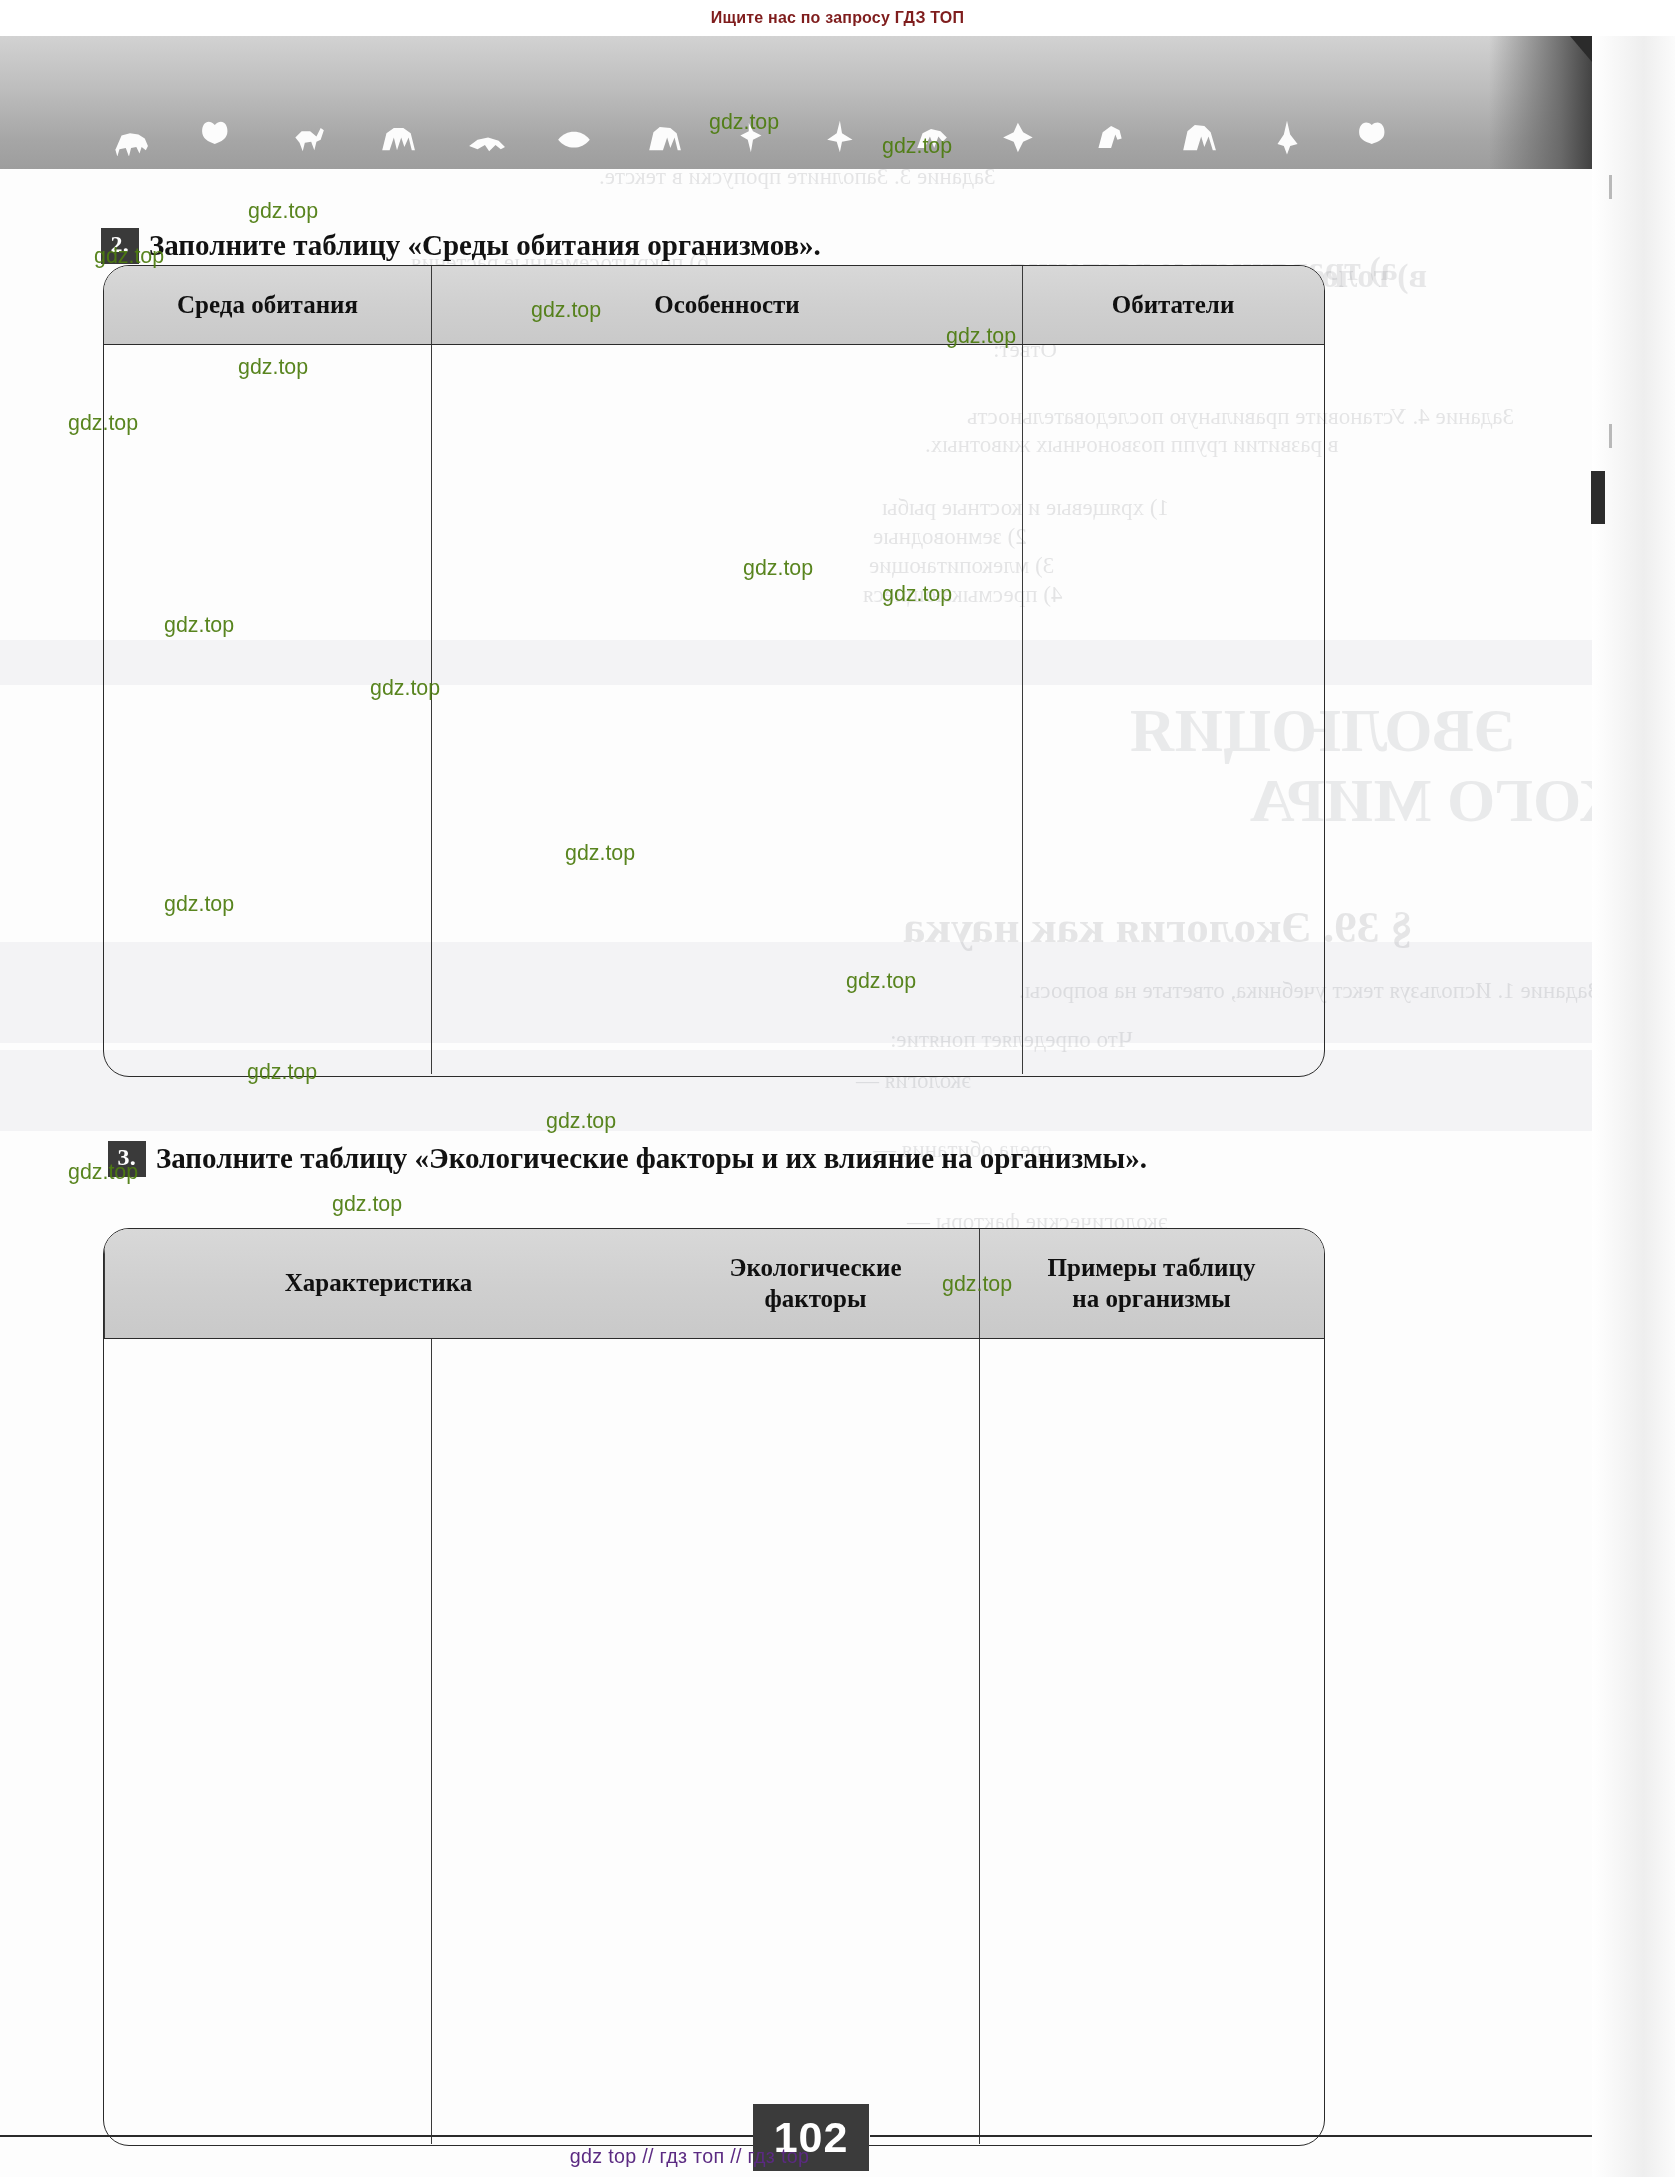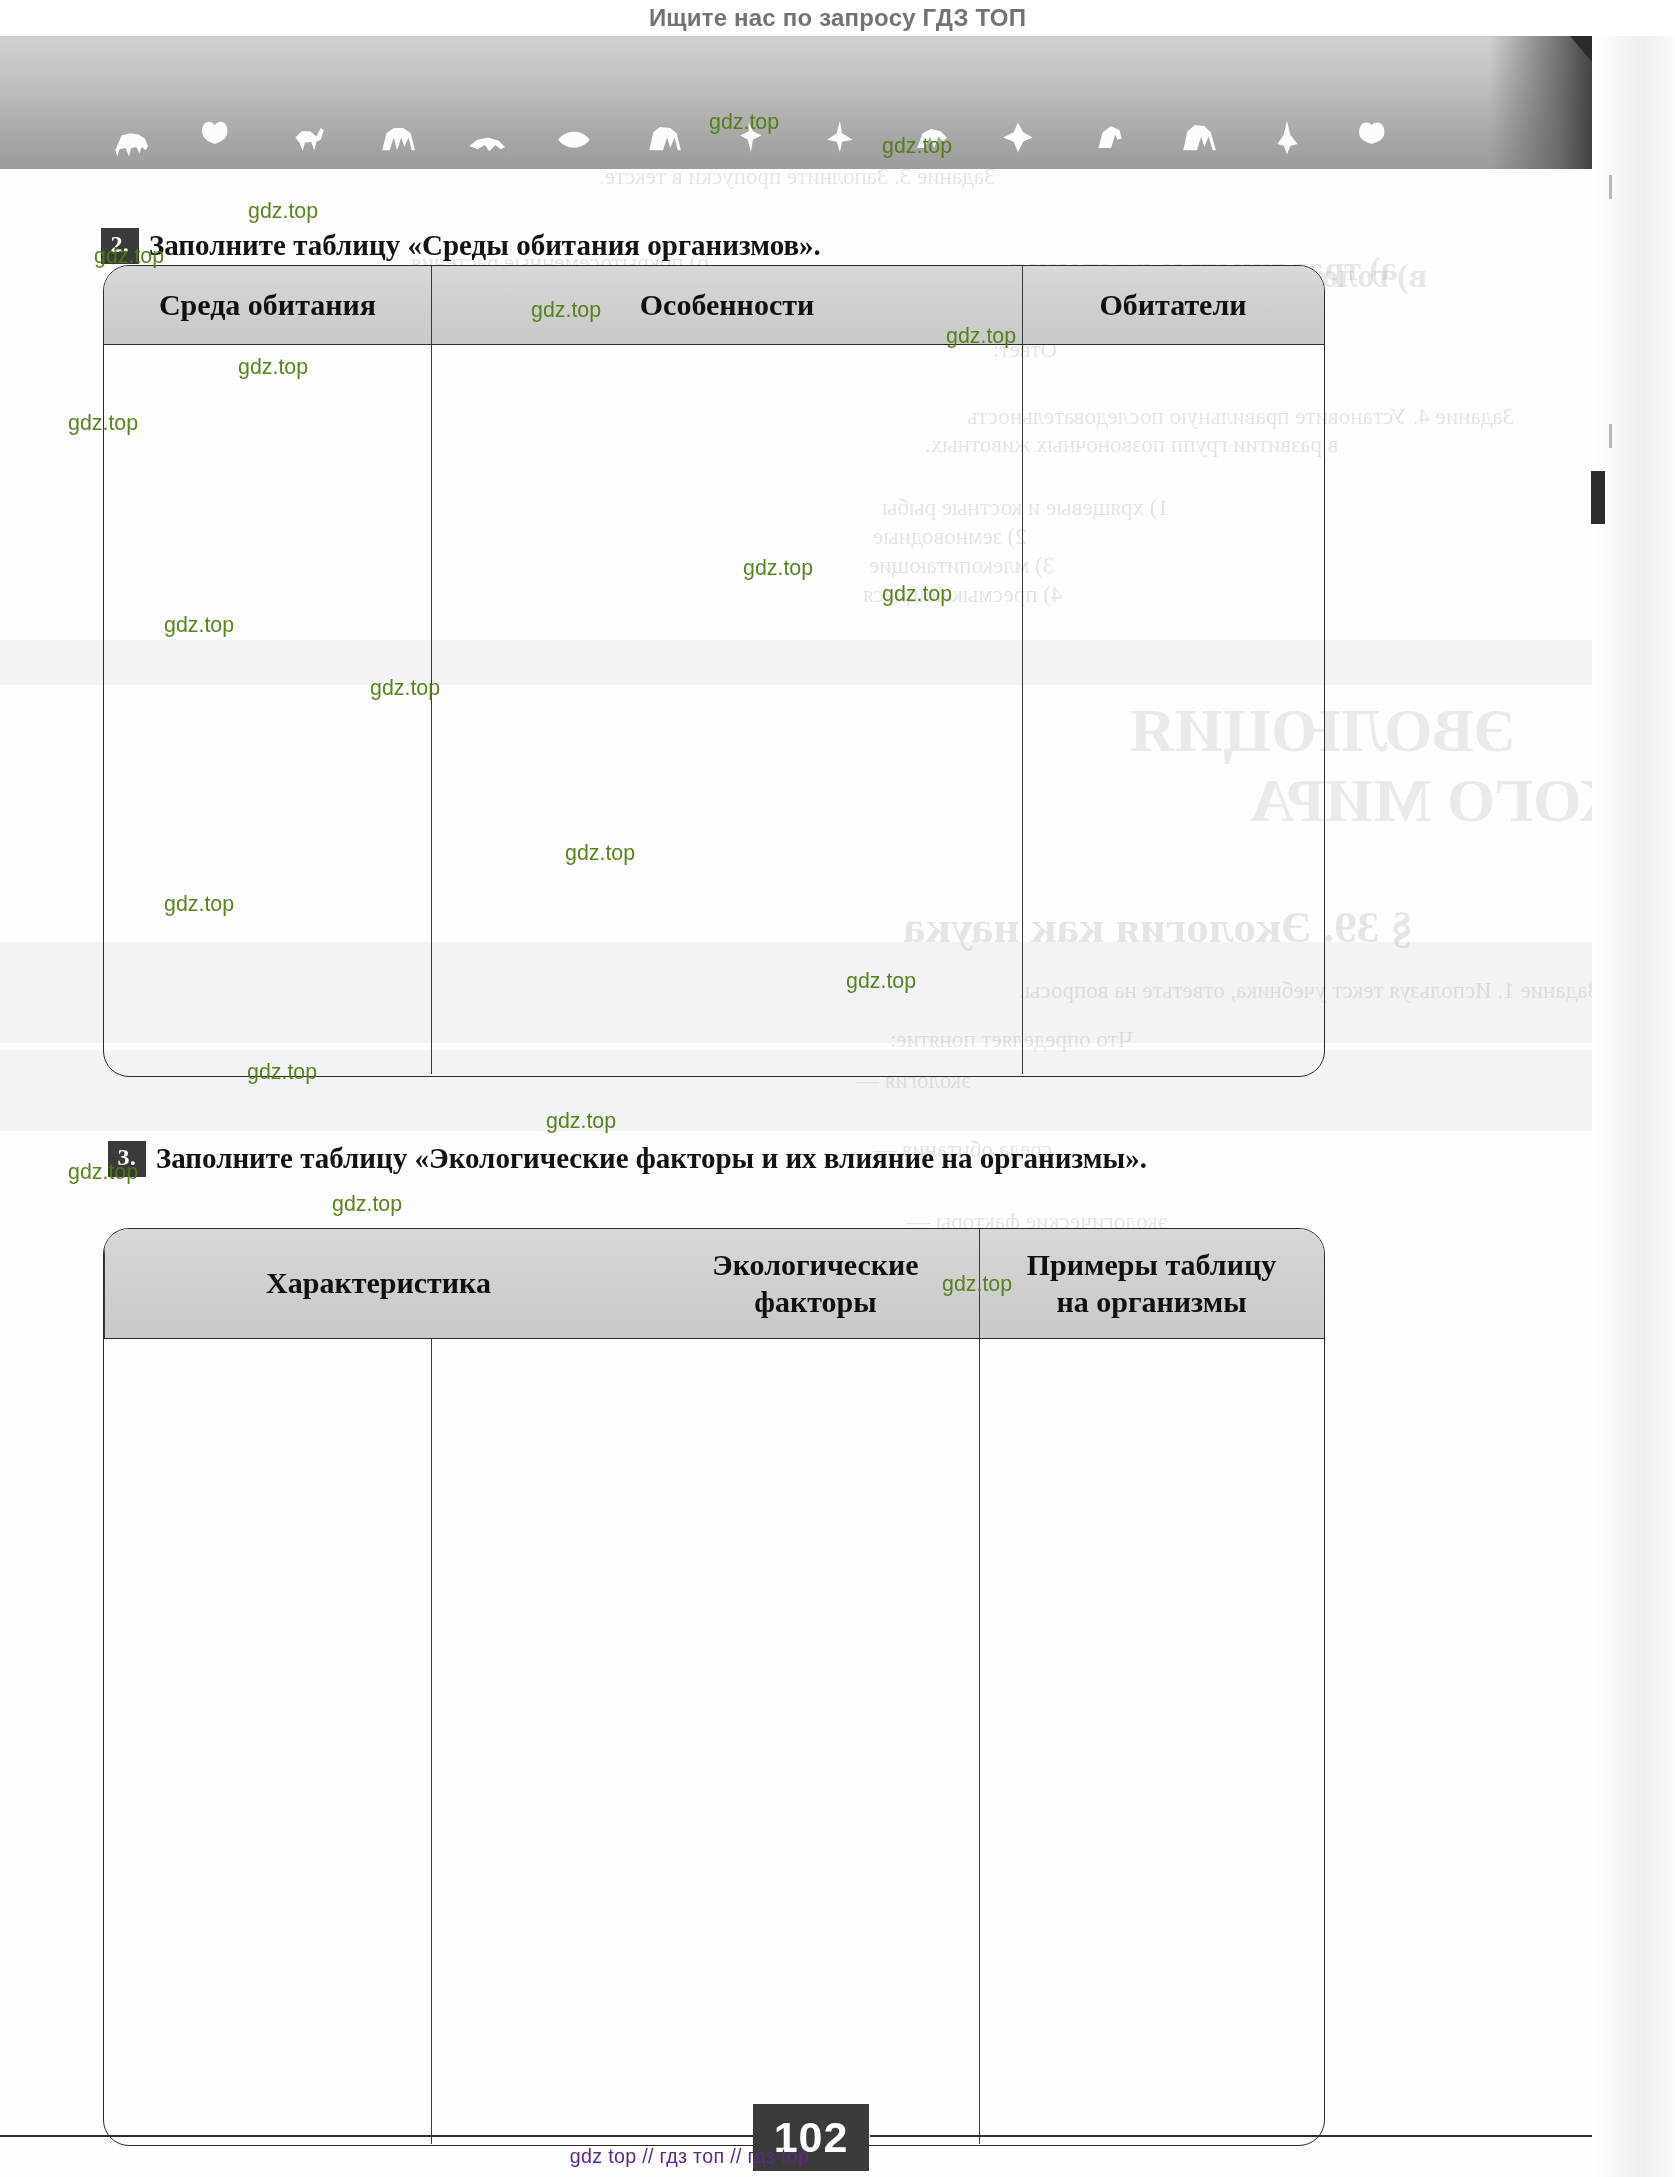--- a/index.html
+++ b/index.html
@@ -23,23 +23,23 @@
     position: absolute;
     left: 0; top: 0;
     width: 1675px;
     height: 36px;
     background: #ffffff;
     display: flex;
     align-items: center;
     justify-content: center;
   }
   .promo-text {
-    color: #737373;
+    color: #7f1d1d;
     font-family: "Liberation Sans", sans-serif;
-    font-size: 24px;
+    font-size: 16px;
     font-weight: 600;
     letter-spacing: 0.2px;
   }
 
   
   .sheet {
     position: absolute;
     left: 0; top: 36px;
     width: 1609px;
     height: 2142px;
@@ -178,21 +178,21 @@
     box-sizing: border-box;
   }
   .th, .td {
     box-sizing: border-box;
     display: flex;
     align-items: center;
     justify-content: center;
     text-align: center;
     font-family: "Liberation Serif", serif;
     font-weight: bold;
-    font-size: 30px;
+    font-size: 25px;
     color: #101010;
     line-height: 1.22;
     padding: 5.1px 8.6px;
   }
   .th.sep, .td.sep { border-left: 1.7px solid #3a3a3a; }
   .td { background: transparent; }
 
   
   .foot-rule {
     position: absolute;

